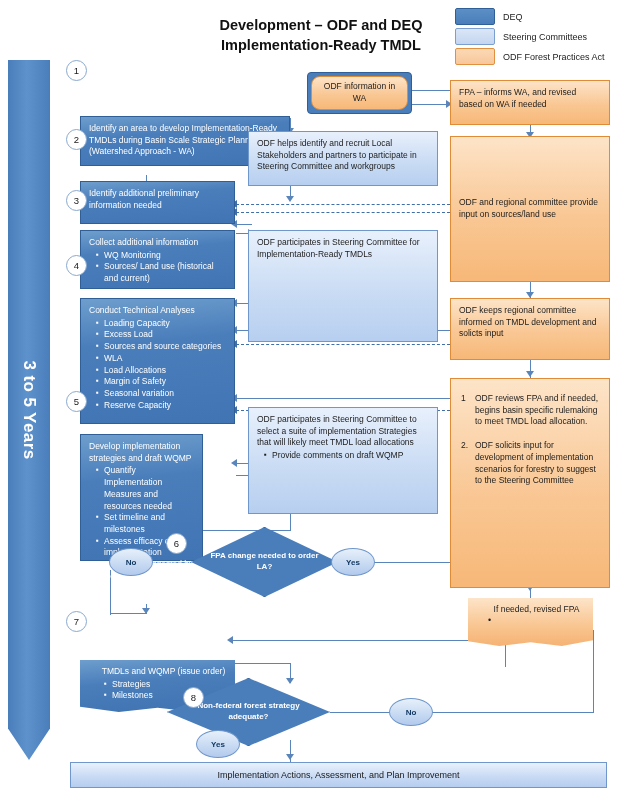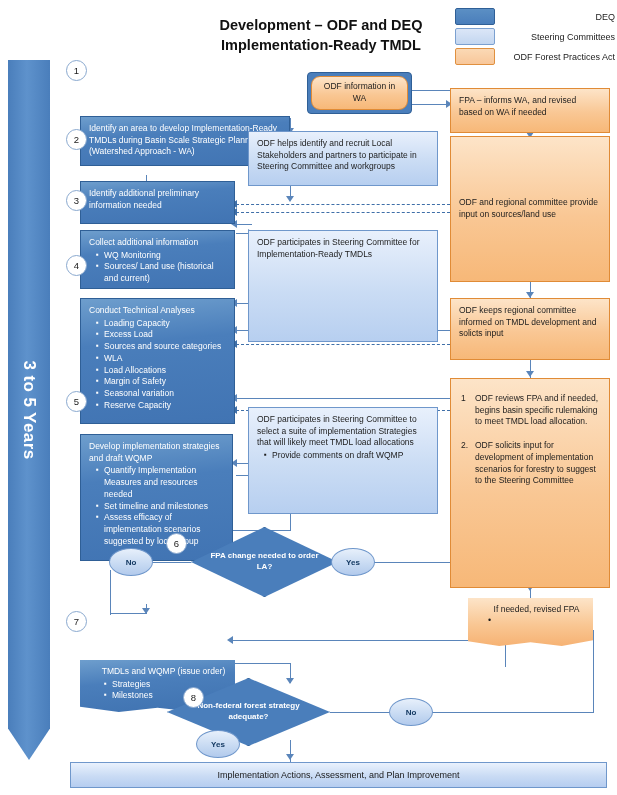--- a/index.html
+++ b/index.html
@@ -12,21 +12,21 @@
 
   
   #title{
     left:196px;top:16px;width:250px;
     font-size:14.5px;font-weight:bold;line-height:1.35;
     text-align:center;color:#111;
   }
 
   
   #legend{left:455px;top:8px;width:160px;}
-  .legend-row{display:flex;align-items:center;margin-bottom:3px;height:17px;justify-content:space-between;}
+  .legend-row{display:flex;align-items:center;margin-bottom:3px;height:17px;}
   .legend-swatch{width:38px;height:15px;border-radius:2px;margin-right:8px;flex:0 0 auto;}
   .legend-label{font-size:9px;color:#222;white-space:nowrap;}
   .sw-deq{background:linear-gradient(180deg,#5b8fc4,#4a7ebb);border:1px solid #2f5f96;}
   .sw-steer{background:linear-gradient(180deg,#dbe6f7,#c3d6f0);border:1px solid #7ba0d0;}
   .sw-fpa{background:linear-gradient(180deg,#fbd9b5,#f8c79a);border:1px solid #e0903f;}
 
   
   #years{
     left:8px;top:60px;width:42px;height:700px;
     background:linear-gradient(90deg,#4a7ebb,#5e92cc 45%,#4a7ebb);
@@ -271,21 +271,21 @@
     <li>Sources and source categories</li>
     <li>WLA</li>
     <li>Load Allocations</li>
     <li>Margin of Safety</li>
     <li>Seasonal variation</li>
     <li>Reserve Capacity</li>
   </ul>
 </div>
 <div class="abs stepnum" style="left:66px;top:255px;">4</div>
 
-<div class="abs node deq" style="left:80px;top:386px;width:153px;height:127px;">
+<div class="abs node deq" style="left:80px;top:386px;width:123px;height:127px;">
   <span class="hdr">Develop implementation strategies and draft WQMP</span>
   <ul>
     <li>Quantify Implementation Measures and resources needed</li>
     <li>Set timeline and milestones</li>
     <li>Assess efficacy of implementation scenarios suggested by local group</li>
   </ul>
 </div>
 <div class="abs stepnum" style="left:66px;top:391px;">5</div>
 
 <div class="abs node deq doc" style="left:80px;top:612px;width:155px;height:52px;text-align:center;">
@@ -310,21 +310,21 @@
   <span class="hdr">ODF participates in Steering Committee for Implementation-Ready TMDLs</span>
 </div>
 
 <div class="abs node steer" style="left:248px;top:407px;width:190px;height:107px;">
   <span class="hdr">ODF participates in Steering Committee to select a suite of implementation Strategies that will likely meet TMDL load allocations</span>
   <ul>
     <li>Provide comments on draft WQMP</li>
   </ul>
 </div>
 
-<div class="abs node fpa" style="left:450px;top:88px;width:160px;height:45px;">
+<div class="abs node fpa" style="left:450px;top:80px;width:160px;height:45px;">
   <span>FPA – informs WA, and revised based on WA if needed</span>
 </div>
 
 <div class="abs node fpa" style="left:450px;top:136px;width:160px;height:146px;display:flex;align-items:center;">
   <span>ODF and regional committee provide input on sources/land use</span>
 </div>
 
 <div class="abs node fpa" style="left:450px;top:298px;width:160px;height:62px;">
   <span>ODF keeps regional committee informed on TMDL development and solicts input</span>
 </div>

